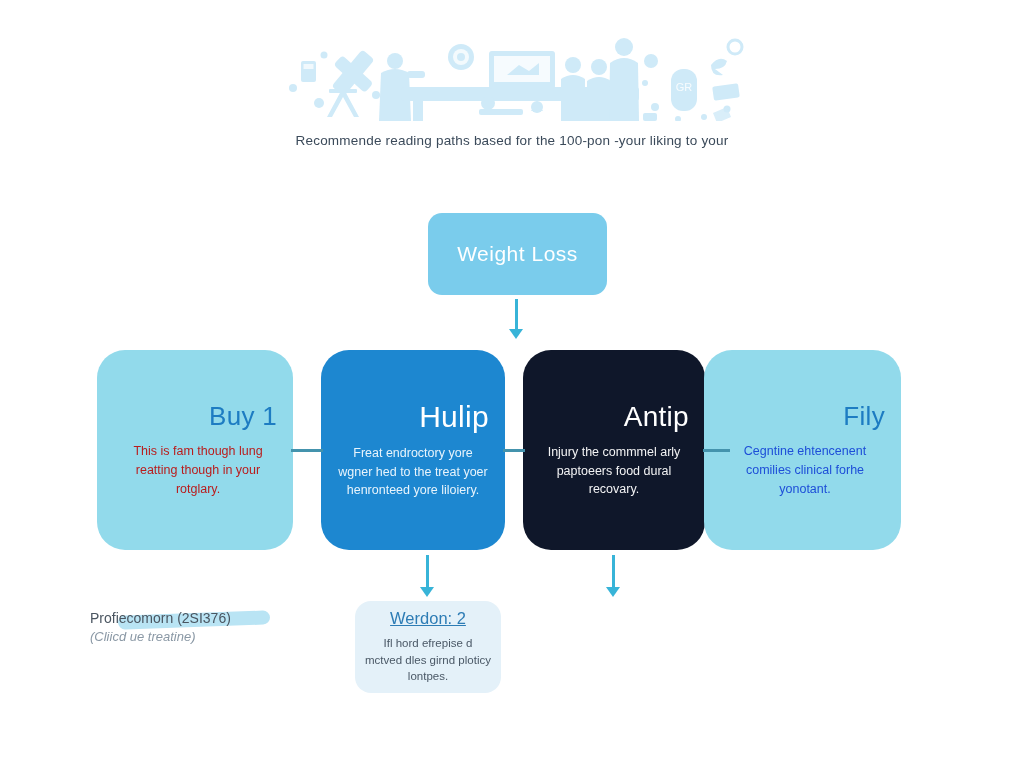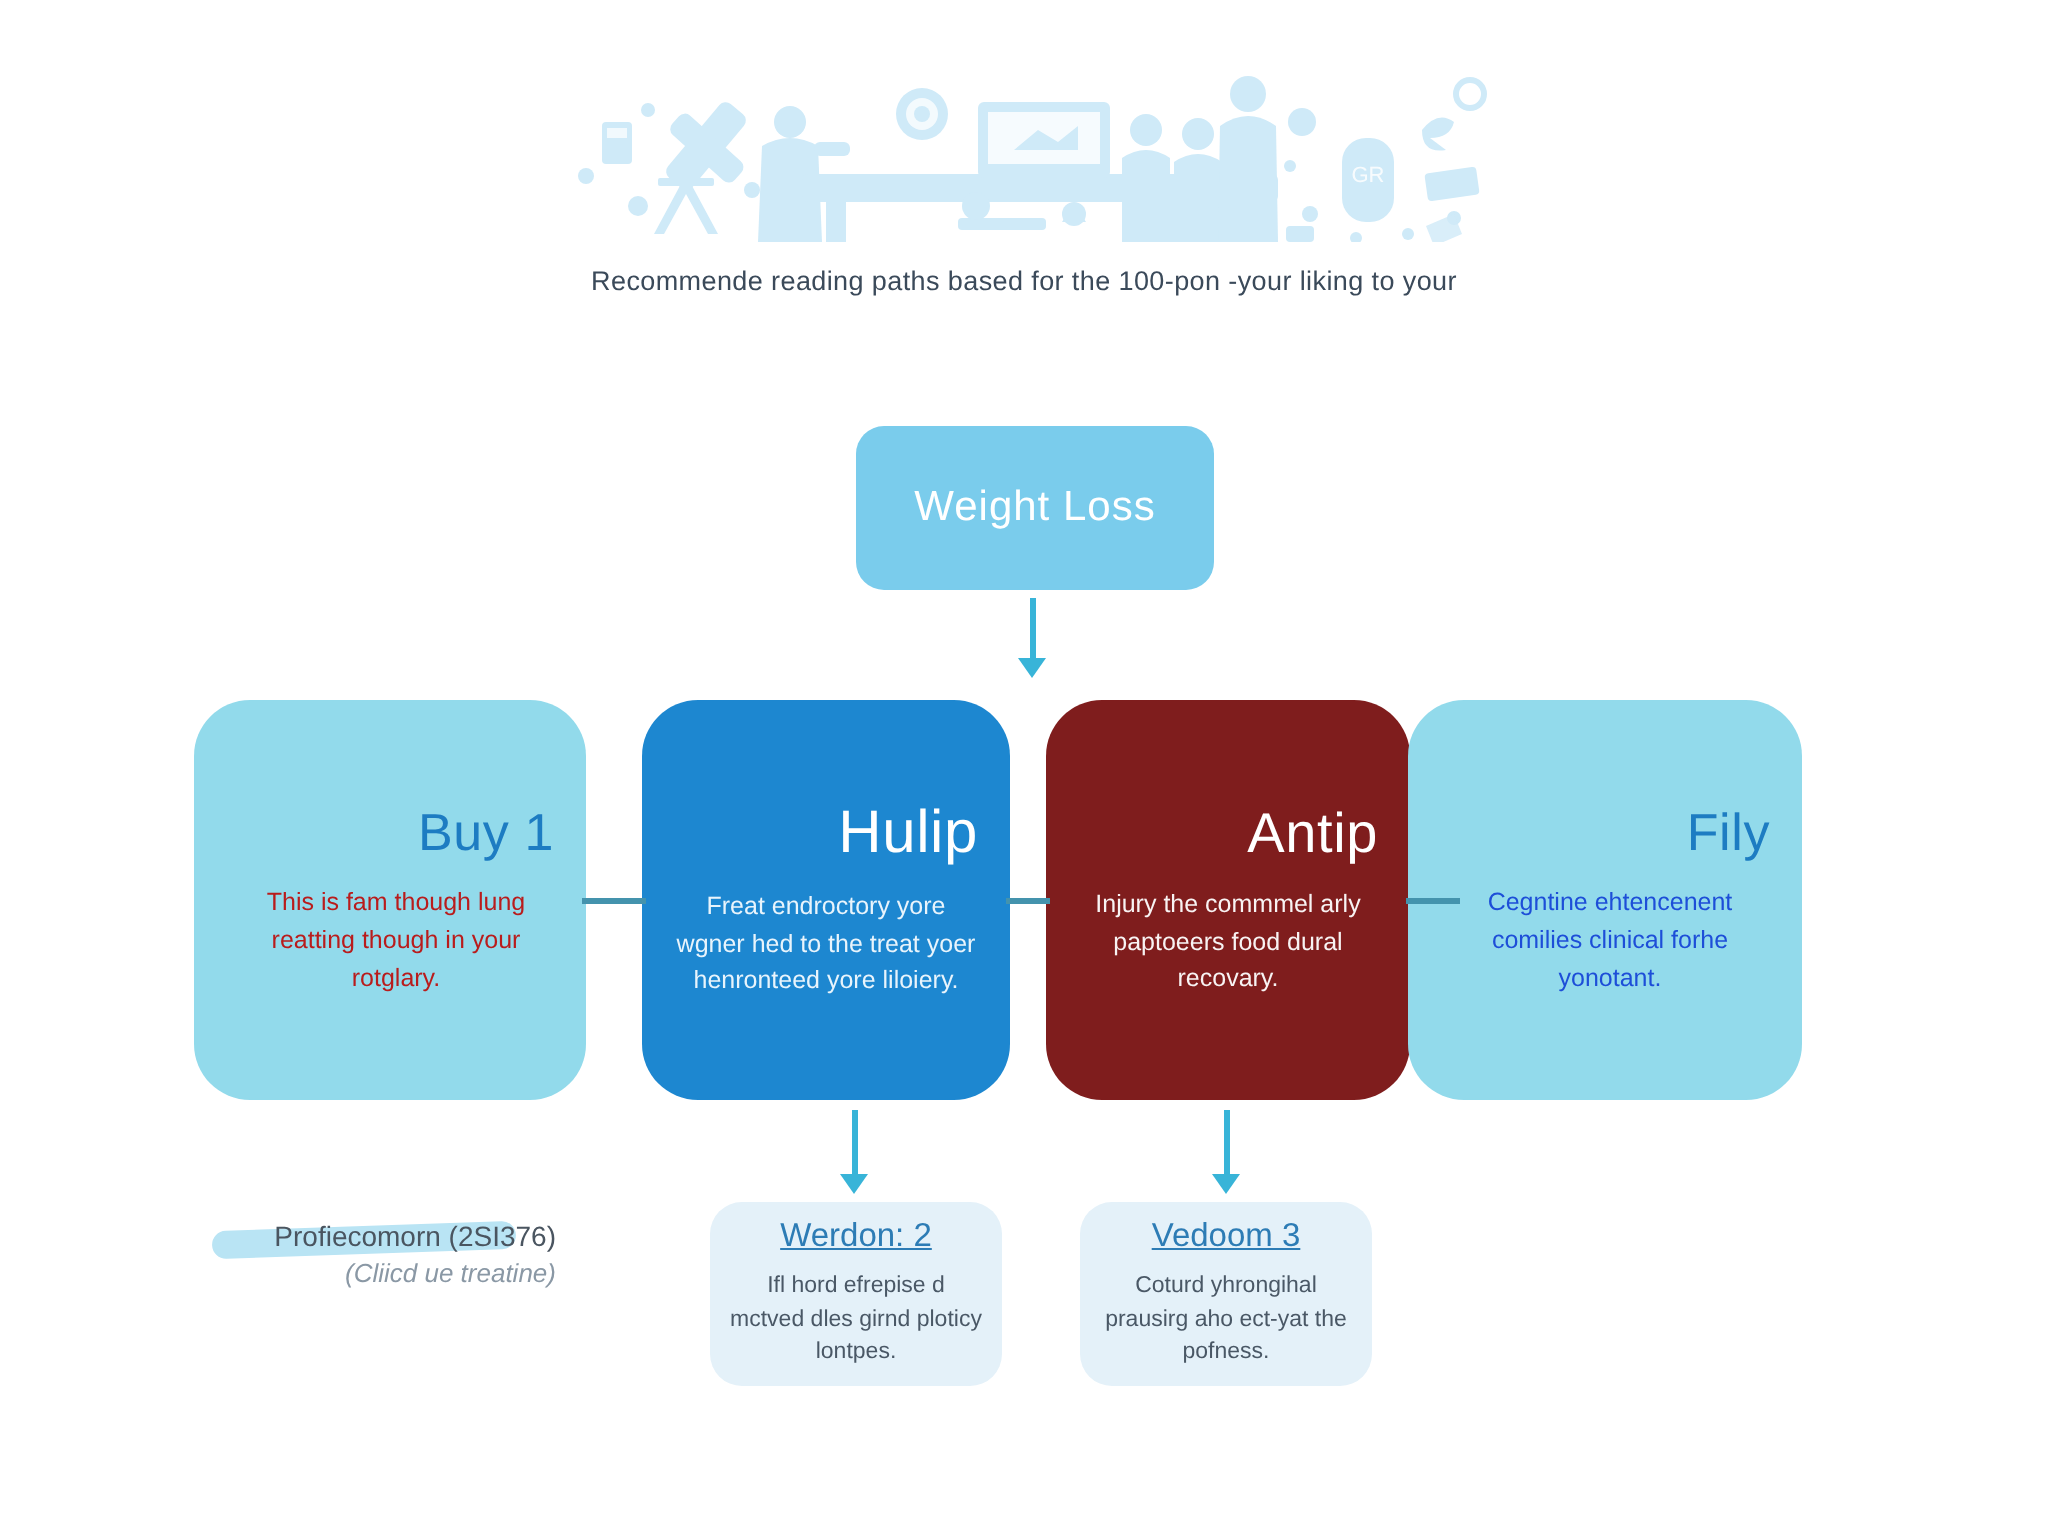--- a/index.html
+++ b/index.html
@@ -23,21 +23,21 @@
   .main-node .body{font-size:12.5px;line-height:1.5;}
 
   .node-buy{left:97px;width:196px;background:#92daeb;}
   .node-buy .title{color:#1d7cc2;}
   .node-buy .body{color:#b91c1c;max-width:158px;}
 
   .node-hulip{left:321px;width:184px;background:#1d87d0;}
   .node-hulip .title{color:#ffffff;font-size:30px;}
   .node-hulip .body{color:#e8f4fc;max-width:152px;}
 
-  .node-antip{left:523px;width:182px;background:#7f1d1d;}
+  .node-antip{left:523px;width:182px;background:#0f172a;}
   .node-antip .title{color:#ffffff;font-size:28px;}
   .node-antip .body{color:rgba(255,255,255,.95);max-width:156px;}
 
   .node-fily{left:704px;width:197px;background:#92daeb;}
   .node-fily .title{color:#1d7cc2;}
   .node-fily .body{color:#1d4ed8;max-width:160px;}
 
   .sub-node{top:601px;height:92px;background:#e4f1f9;border-radius:16px;padding:0 10px;}
   .sub-node .title{font-size:16.5px;font-weight:500;color:#2d7cb5;margin-bottom:7px;text-decoration:underline;}
   .sub-node .body{font-size:11.5px;line-height:1.45;color:#4a5866;}
@@ -52,21 +52,21 @@
   .arrow-line{position:absolute;width:3px;background:#38b4d8;}
   .arrow-head{position:absolute;width:0;height:0;border-left:7px solid transparent;
     border-right:7px solid transparent;border-top:10px solid #38b4d8;}
   .arrow-root .arrow-line{left:515px;top:299px;height:30px;}
   .arrow-root .arrow-head{left:509px;top:329px;}
   .arrow-werdon .arrow-line{left:426px;top:555px;height:32px;}
   .arrow-werdon .arrow-head{left:420px;top:587px;}
   .arrow-vedoom .arrow-line{left:612px;top:555px;height:32px;}
   .arrow-vedoom .arrow-head{left:606px;top:587px;}
 
-  .note{position:absolute;left:78px;top:610px;width:200px;text-align:right;}
+  .note{position:absolute;left:90px;top:610px;width:200px;text-align:left;}
   .note-highlight{position:absolute;left:28px;top:3px;width:152px;height:14px;
     background:#b9e4f4;border-radius:8px;transform:rotate(-2deg);}
   .note-line1{position:relative;font-size:14px;font-weight:500;color:#4a5560;}
   .note-line2{position:relative;font-size:13px;color:#8a98a5;margin-top:3px;font-style:italic;}
 </style>
 </head>
 <body>
 
 <div class="page">
 
@@ -180,24 +180,20 @@
   <div class="arrow-vedoom">
     <div class="arrow-line"></div>
     <div class="arrow-head"></div>
   </div>
 
   <div class="node sub-node node-werdon">
     <div class="title">Werdon: 2</div>
     <div class="body">Ifl hord efrepise d mctved dles girnd ploticy lontpes.</div>
   </div>
 
-  <div class="node sub-node node-vedoom">
-    <div class="title">Vedoom 3</div>
-    <div class="body">Coturd yhrongihal prausirg aho ect-yat the pofness.</div>
-  </div>
 
   <div class="note">
     <div class="note-highlight"></div>
     <div class="note-line1">Profiecomorn (2SI376)</div>
     <div class="note-line2">(Cliicd ue treatine)</div>
   </div>
 
 </div>
 
 </body></html>

